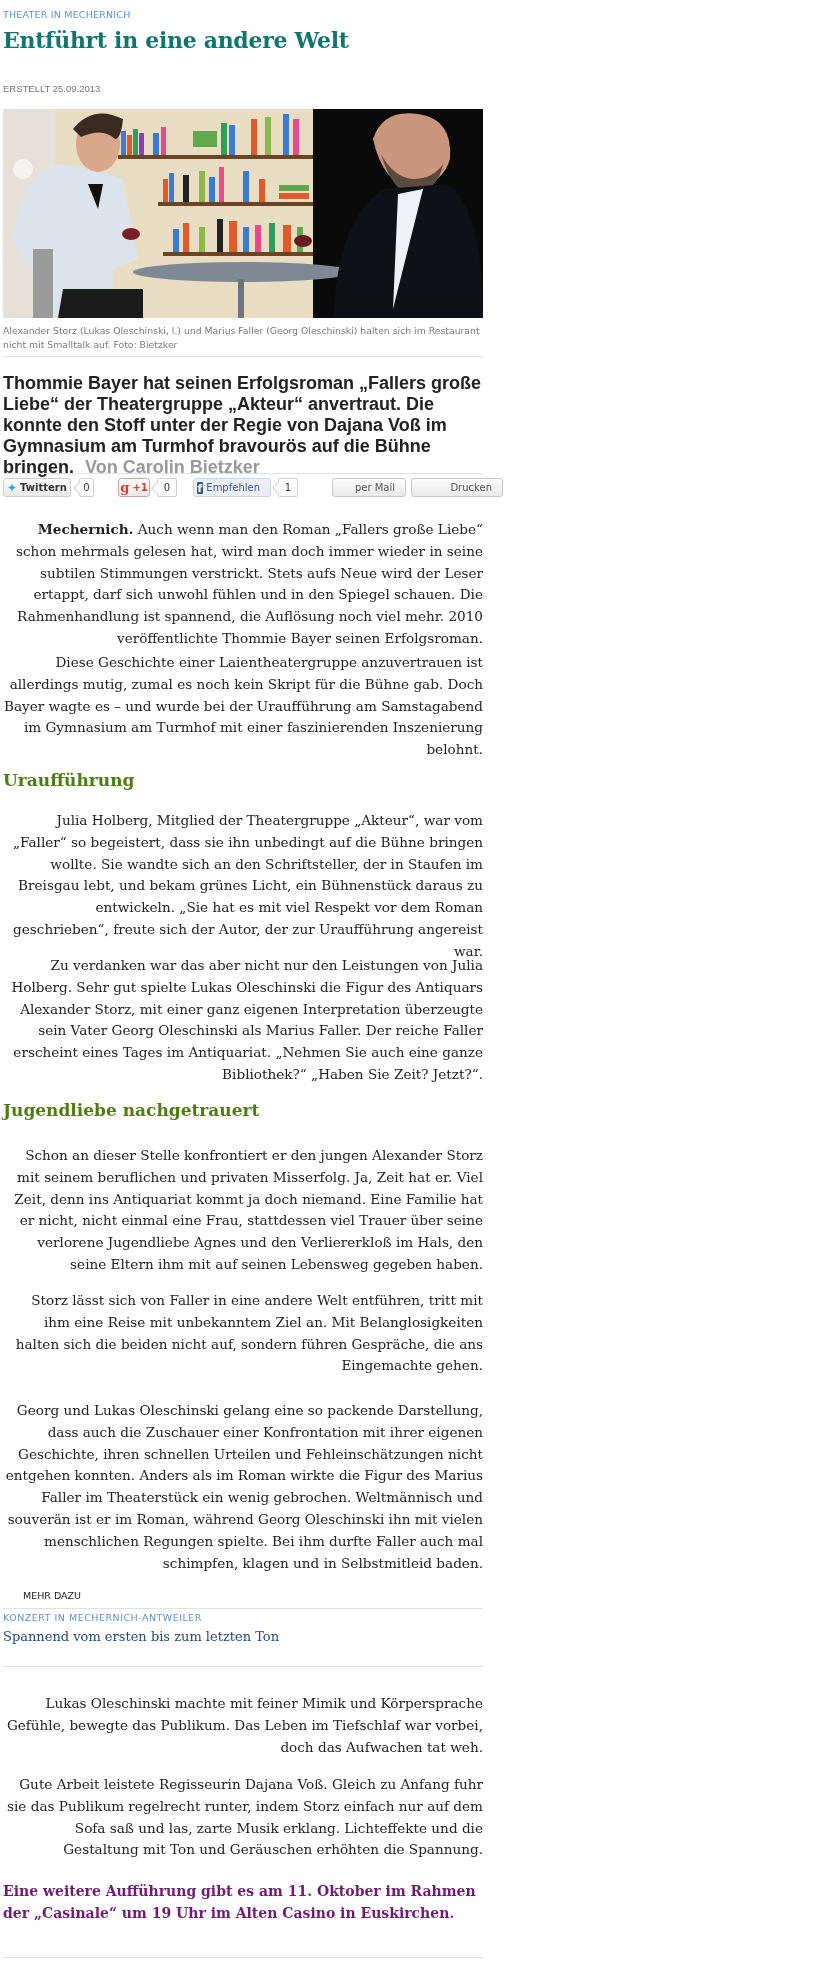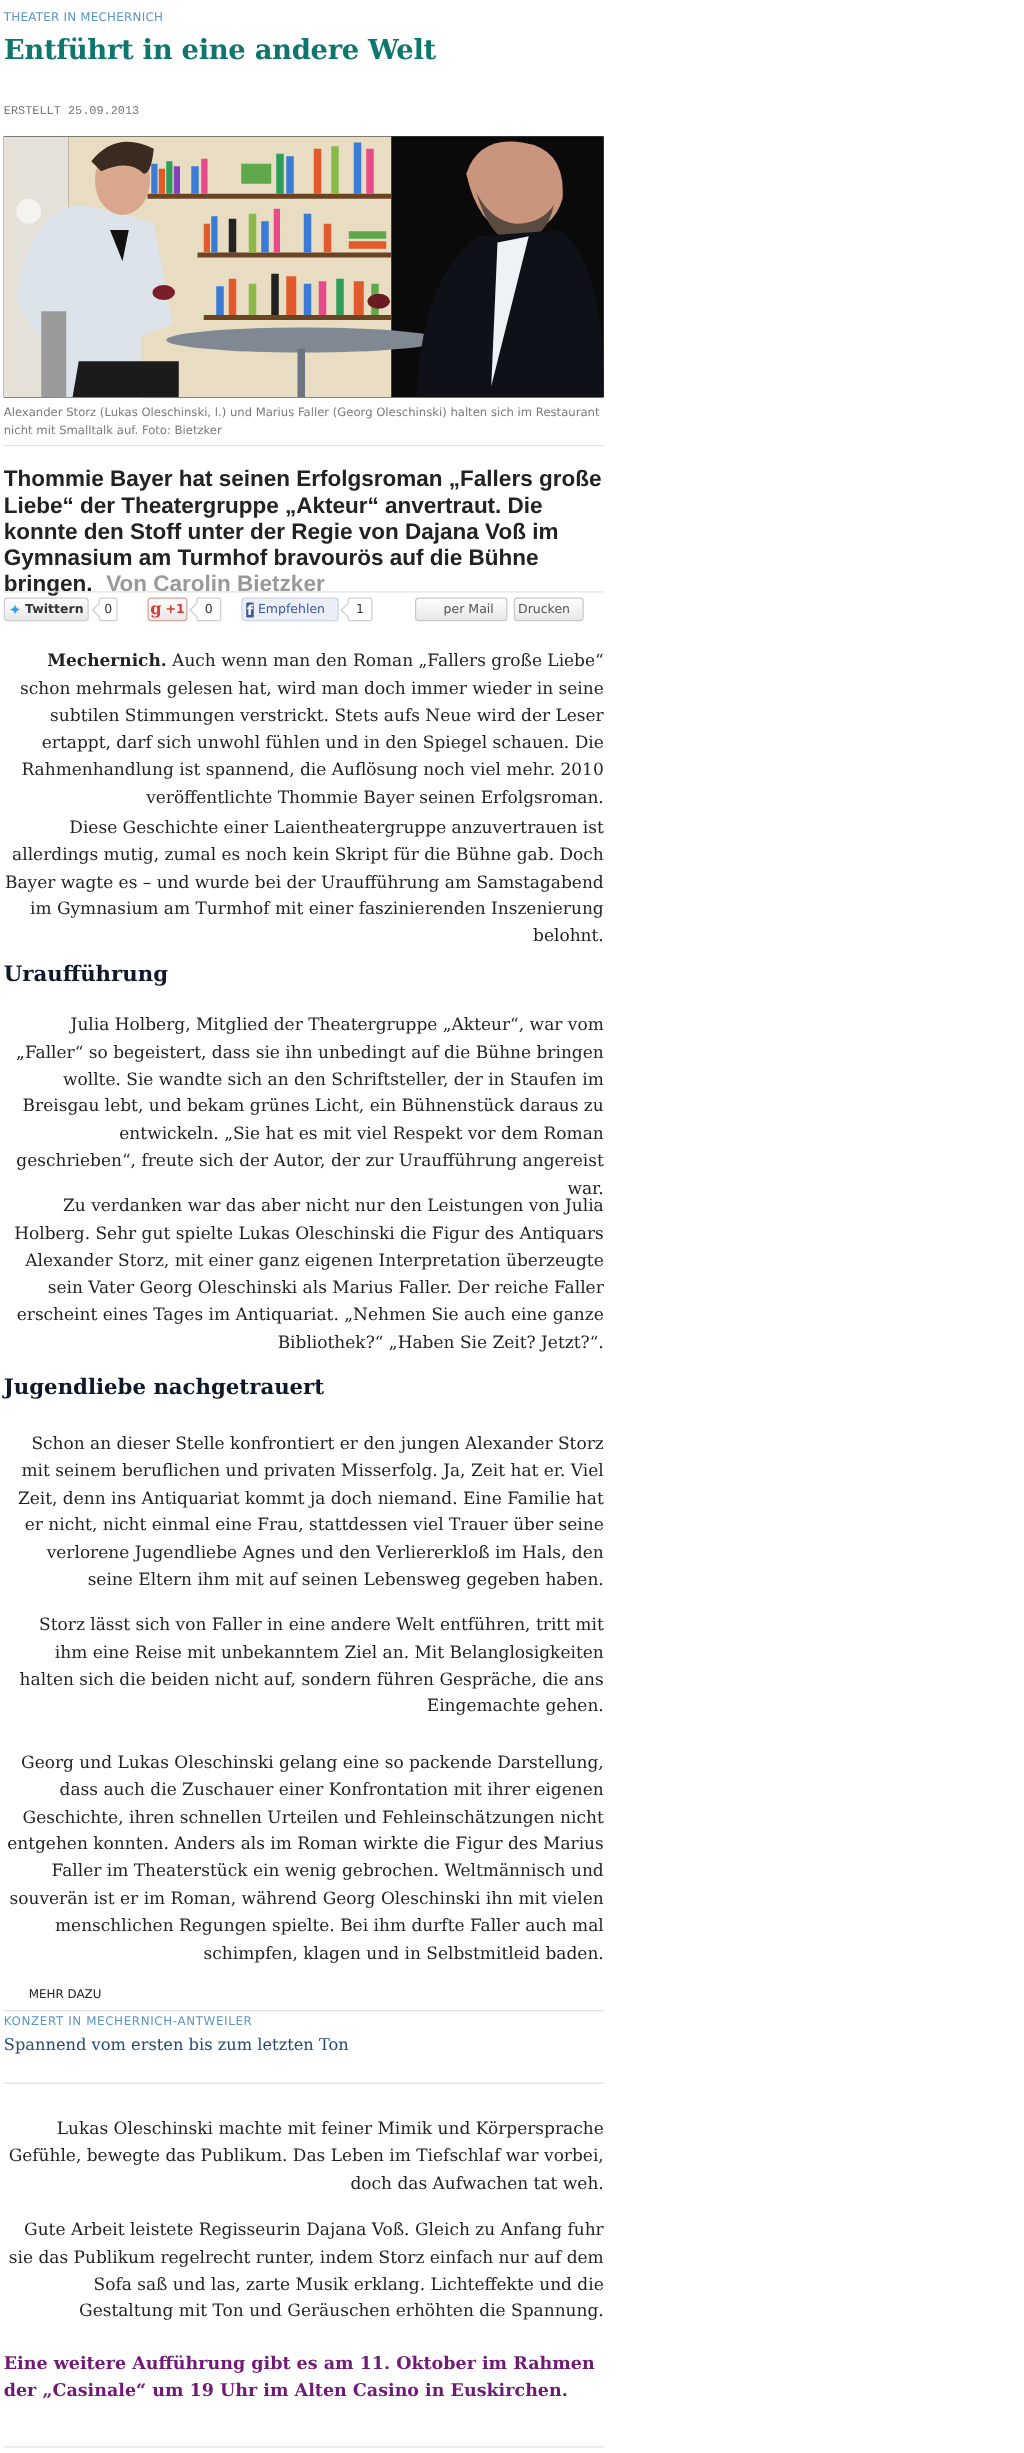--- a/index.html
+++ b/index.html
@@ -1,40 +1,40 @@
 <!DOCTYPE html>
 <html><head>
   <meta charset="utf-8">
   <style>
     html, body { margin: 0; padding: 0; background: #ffffff; }
     body { width: 819px; height: 1962px; position: relative; overflow: hidden; }
     .col { position: absolute; left: 3px; top: 0; width: 480px; }
     .kicker { font-family: "DejaVu Sans", sans-serif; font-size: 9.5px; color: #5b95c4; letter-spacing: 0.2px; position: absolute; left: 0; top: 9px; text-transform: uppercase; }
     .title { font-family: "DejaVu Serif", serif; font-weight: bold; font-size: 22px; color: #0f766e; position: absolute; left: 0; top: 27px; margin: 0; letter-spacing: -0.3px; }
-    .created { font-family: Liberation Mono, monospace; font-size: 9.5px; color: #777; position: absolute; left: 0; top: 83px; text-align: center; }
+    .created { font-family: Liberation Sans, sans-serif; font-size: 9.5px; color: #777; position: absolute; left: 0; top: 83px; text-align: center; }
     .photo { position: absolute; left: 0; top: 109px; width: 480px; height: 209px; overflow: hidden; background: #111; }
     .caption { position: absolute; left: 0; top: 324px; width: 480px; font-family: "DejaVu Sans", sans-serif; font-size: 9.3px; line-height: 14px; color: #7a7a7a; }
     .rule { position: absolute; left: 0; width: 480px; height: 1px; background: #e1e1e1; }
     .lead { position: absolute; left: 0; top: 373px; width: 480px; font-family: Liberation Sans, sans-serif; font-weight: bold; font-size: 18px; line-height: 21px; color: #222; }
     .lead .author { color: #999; margin-left: 6px; }
     .share { position: absolute; left: 0; top: 478px; width: 480px; height: 22px; }
     .sbtn { position: absolute; top: 0; height: 19px; border: 1px solid #c7c7c7; border-radius: 3px; background: linear-gradient(#fdfdfd, #e8e8e8); font-family: "DejaVu Sans", sans-serif; font-size: 10px; color: #555; box-sizing: border-box; display: flex; align-items: center; justify-content: flex-end; padding-right: 10px; }
     .tw { left: 0; width: 68px; justify-content: flex-start; padding-left: 3px; font-weight: bold; color: #333; border-color: #ccc; }
     .count { position: absolute; top: 0; height: 19px; border: 1px solid #cfcfcf; border-radius: 2px; background: #fff; box-sizing: border-box; font-family: "DejaVu Sans", sans-serif; font-size: 10px; color: #333; display: flex; align-items: center; justify-content: center; }
     .count::before { content: ""; position: absolute; left: -5px; top: 5px; width: 7px; height: 7px; background: #fff; border-left: 1px solid #cfcfcf; border-bottom: 1px solid #cfcfcf; transform: rotate(45deg); }
     .gp { left: 115px; width: 32px; justify-content: center; padding: 0; border-color: #d4a29b; color: #d73d32; font-weight: bold; }
     .fb { left: 190px; width: 78px; background: #eceef5; border-color: #cad4e7; color: #3b5998; justify-content: flex-start; padding-left: 3px; }
     .fbicon { display: inline-block; width: 12px; height: 12px; background: #3b5998; color: #fff; font-size: 11px; font-weight: bold; line-height: 13px; text-align: right; padding-right: 1px; box-sizing: border-box; margin-right: 3px; border-radius: 1px; }
     .mail { left: 329px; width: 74px; }
-    .print { left: 408px; width: 56px; }
+    .print { left: 408px; width: 92px; }
     .twicon { color: #2aa3ef; font-size: 12px; margin-right: 3px; }
     .gicon { font-family: "DejaVu Serif", serif; color: #d73d32; font-size: 13px; margin-right: 3px; }
     .body p { font-family: "DejaVu Serif", serif; font-size: 13.6px; line-height: 21.8px; color: #222; margin: 0; position: absolute; left: 0; width: 480px; text-align: right; }
     .body p b { color: #222; }
-    .h2 { font-family: "DejaVu Serif", serif; font-weight: bold; font-size: 17px; color: #0f172a; position: absolute; left: 0; margin: 0; }
+    .h2 { font-family: "DejaVu Serif", serif; font-weight: bold; font-size: 17px; color: #4d7c0f; position: absolute; left: 0; margin: 0; }
     .mehr { font-family: "DejaVu Sans", sans-serif; font-size: 9.5px; color: #222; position: absolute; left: 0; top: 1590px; padding-left: 20px; }
     .rel-kicker { font-family: "DejaVu Sans", sans-serif; font-size: 9.5px; color: #5b95c4; position: absolute; left: 0; top: 1612px; letter-spacing: 0.5px; }
     .rel-title { font-family: "DejaVu Serif", serif; font-size: 13px; color: #234a74; position: absolute; left: 0; top: 1629px; text-decoration: none; }
     .closing { font-family: "DejaVu Serif", serif; font-weight: bold; font-size: 14px; line-height: 22px; color: #701a75; position: absolute; left: 0; top: 1880px; width: 480px; margin: 0; }
   </style>
 </head>
 <body>
 
 <div class="col">
   <div class="kicker">THEATER IN MECHERNICH</div>

